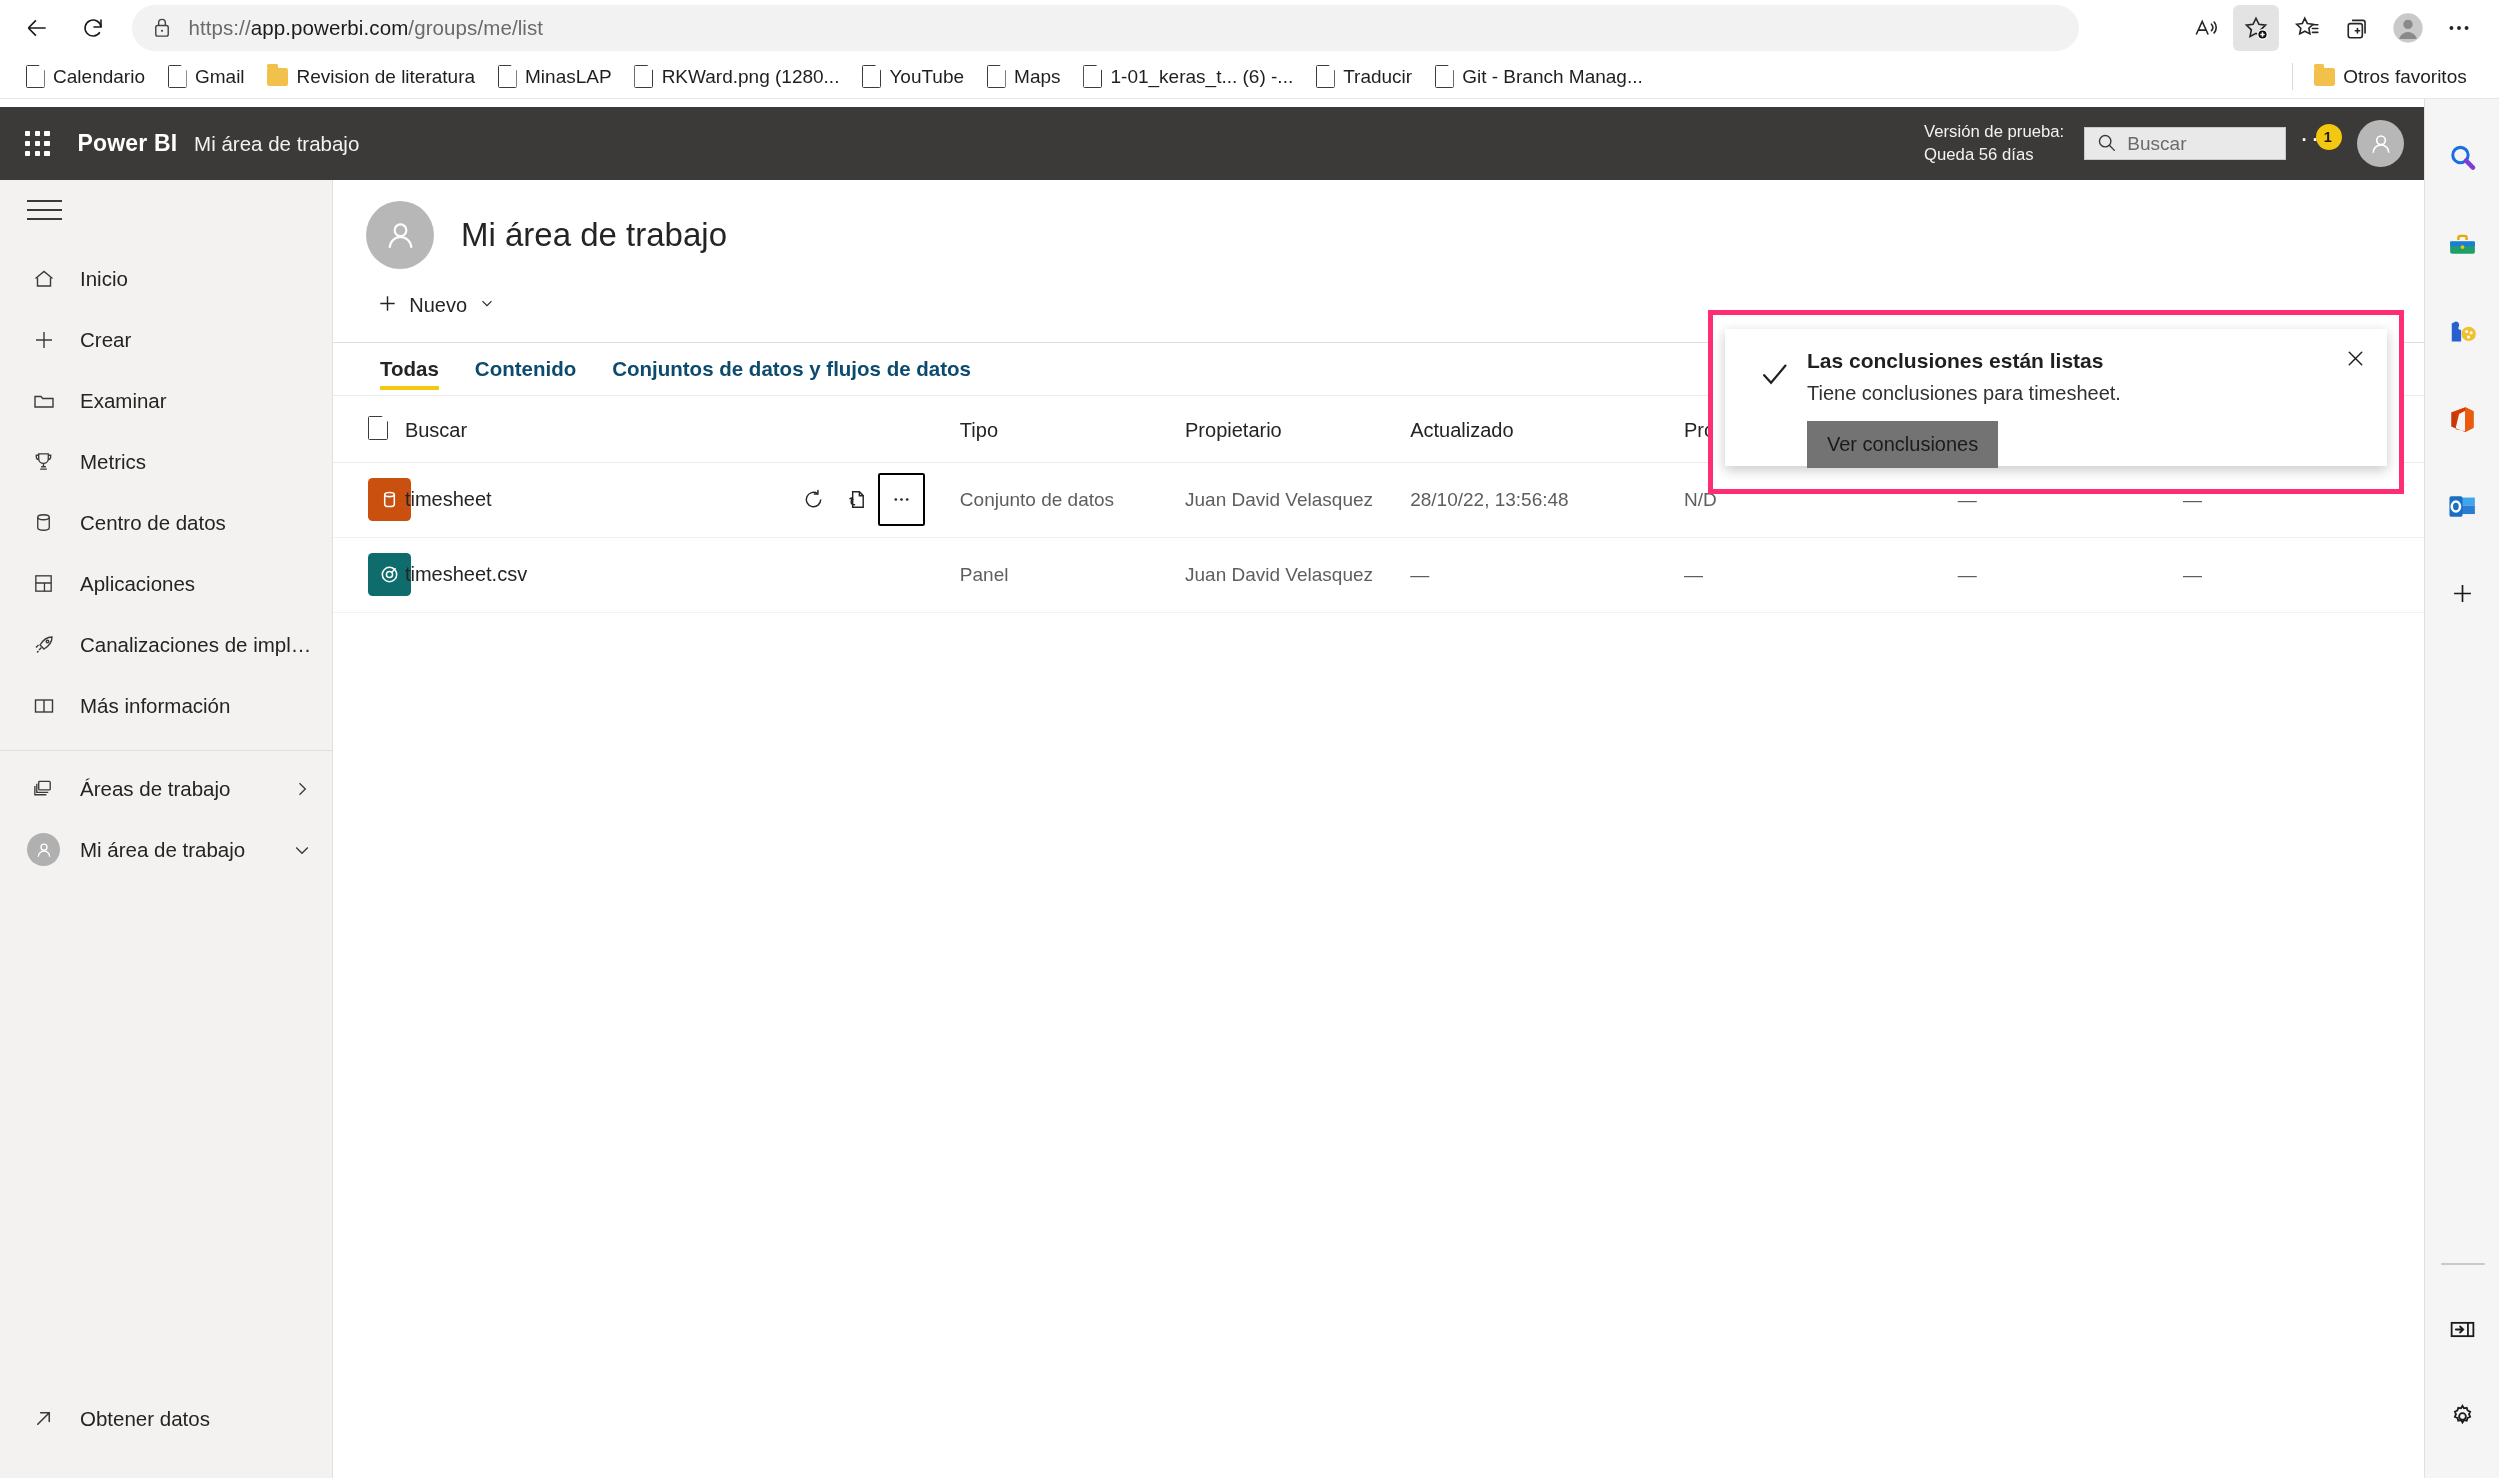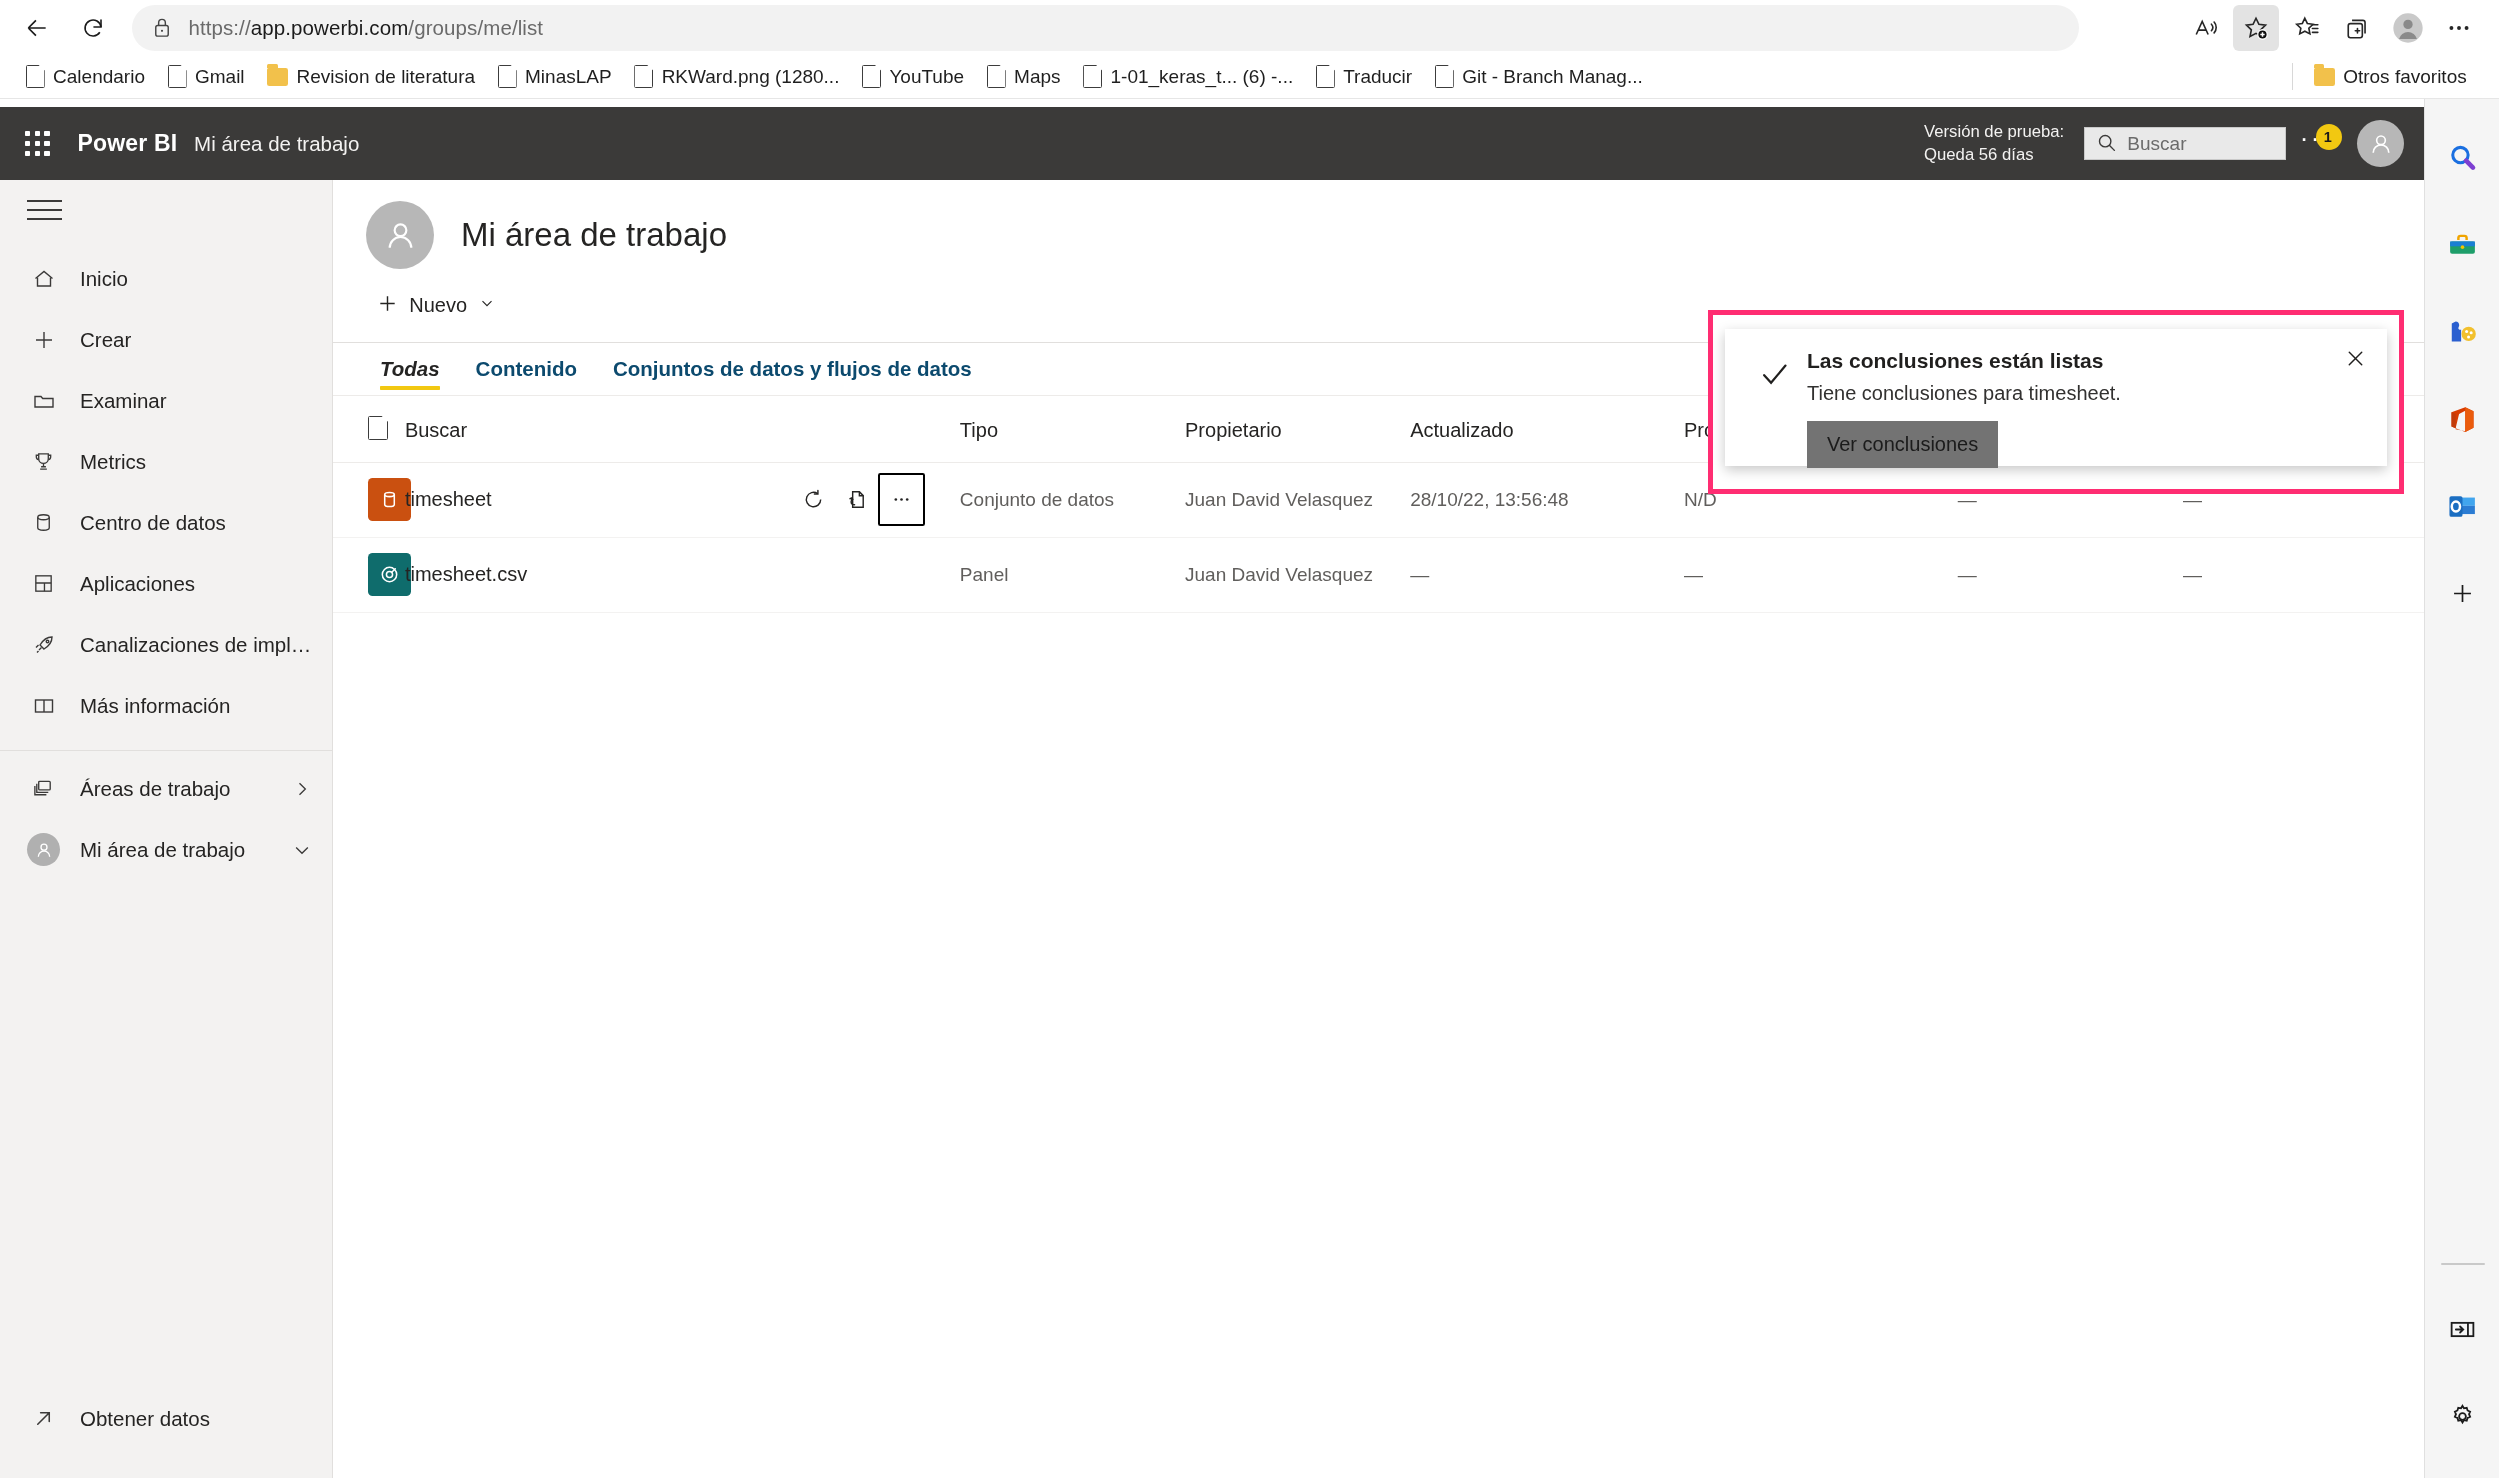--- a/index.html
+++ b/index.html
@@ -142,21 +142,21 @@
   .ws-title { font-size: 33px; color: #252423; margin-left: 27px; font-weight: 400; }
 
   .cmdbar { display: flex; align-items: center; padding: 16.7px 0 0 35px; position: relative; }
   .new-btn { display: flex; align-items: center; gap: 10.6px; color: #252423; font-size: 20px; padding: 6px 7.6px; }
   .cmd-rule { position: absolute; left: 0; right: 0; bottom: -16.7px; height: 0.8px; background: #e1dfdd; }
 
   .tabs { display: flex; align-items: flex-end; gap: 0; padding: 24px 0 0 35px; border-bottom: 0.8px solid #edebe9; }
   .tab {
     font-size: 20.5px; color: #0c4a6e; padding: 7.6px 18px 13.7px 18px; position: relative; font-weight: bold;
   }
-  .tab:first-child { padding-left: 12px; font-style: italic; }
+  .tab:first-child { padding-left: 12px; }
   .tab.active { font-weight: 700; color: #252423; }
   .tab.active::after {
     content: ""; position: absolute; left: 12px; right: 18px; bottom: 4.6px;
     height: 4.6px; background: #F2C811; border-radius: 0.8px;
   }
 
   
   table.grid { width: 100%; border-collapse: collapse; table-layout: fixed; }
   table.grid th {
     text-align: left; font-size: 20px; font-weight: 400; color: #252423;

